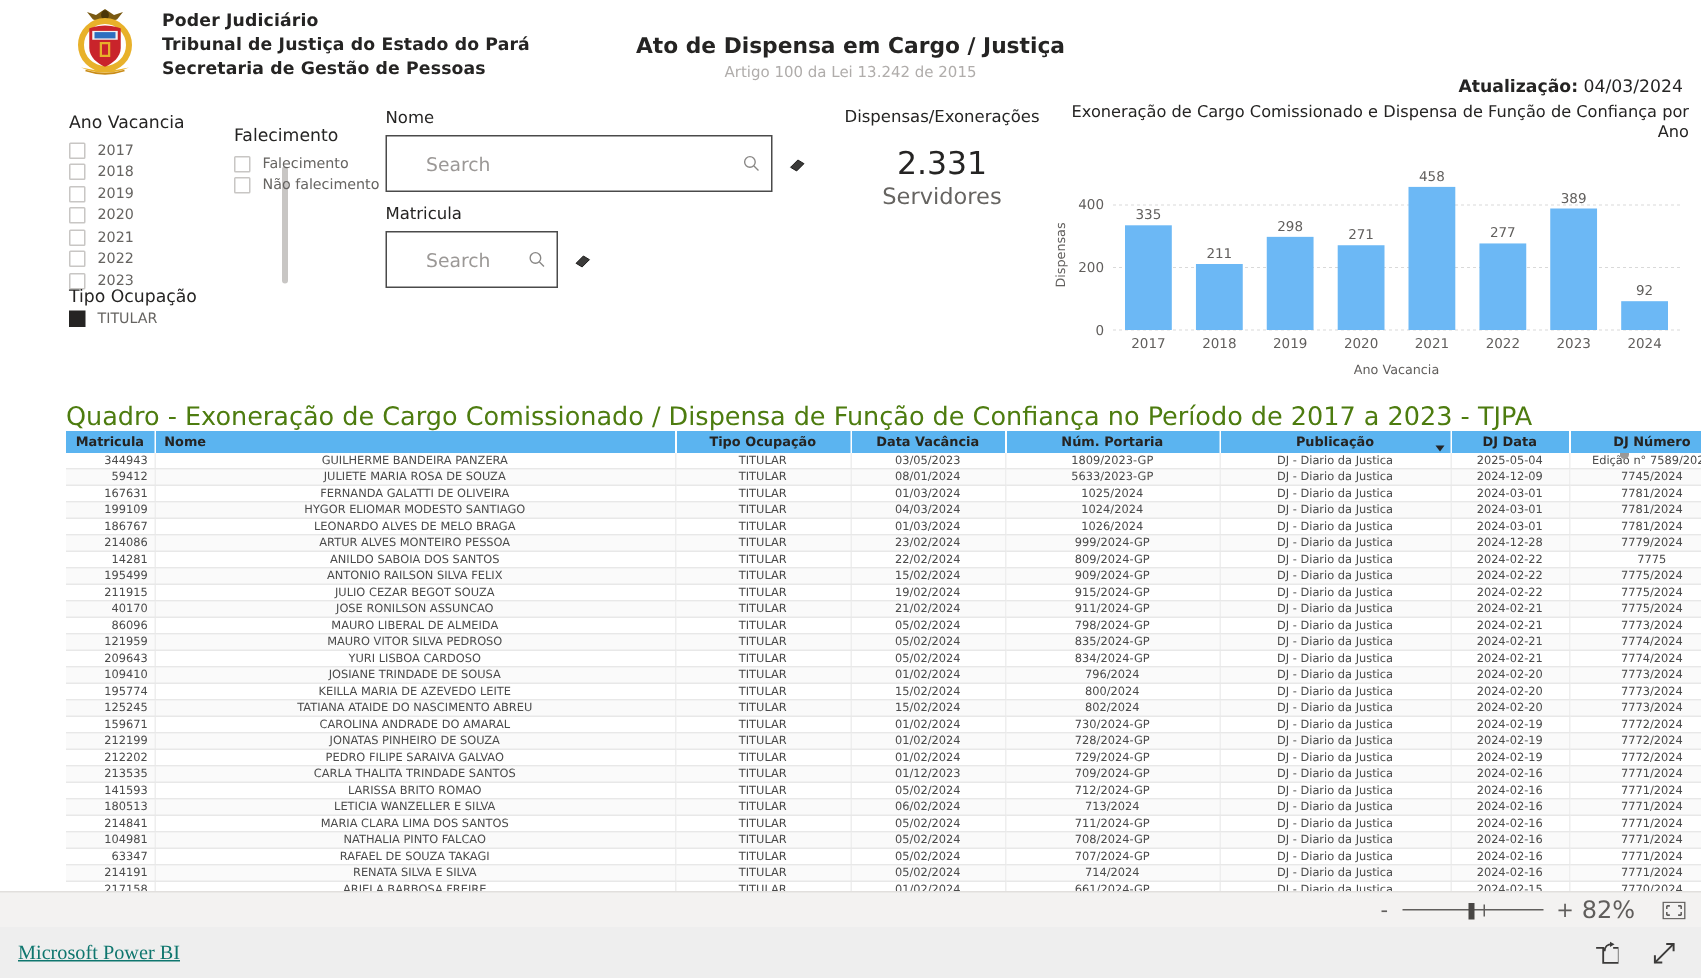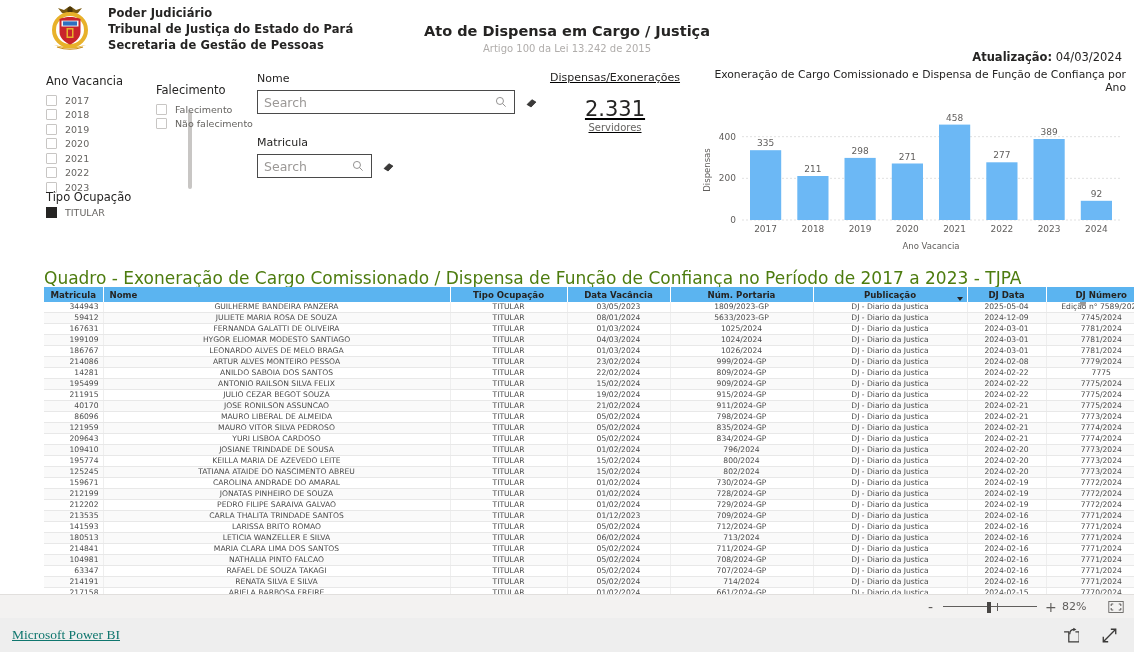--- a/index.html
+++ b/index.html
@@ -137,23 +137,23 @@
     font-size: 11px;
     color: #252423;
     margin-bottom: 5px;
   }
   .search-row { display: flex; align-items: center; gap: 10px; }
   .search-box {
     display: flex;
     align-items: center;
     border: 1px solid #4a4a4a;
     background: #ffffff;
-    height: 24px;
+    height: 38px;
     box-sizing: border-box;
-    padding: 0 7px 0 4px;
+    padding: 0 7px 0 24px;
   }
   .search-box input {
     border: none;
     outline: none;
     flex: 1;
     font-family: inherit;
     font-size: 12.5px;
     color: #252423;
     background: transparent;
     min-width: 0;
@@ -176,21 +176,21 @@
     color: #252423;
     white-space: nowrap;
   }
   .kpi-value {
     font-size: 21px;
     color: #252423;
     margin-top: 14px;
     line-height: 22px;
   }
   .kpi-sub {
-    font-size: 10px;
+    font-size: 15px;
     color: #666461;
     margin-top: 2px;
   }
 
   
   .chart-wrap {
     position: absolute;
     left: 700px; top: 68px;
     width: 428px; height: 185px;
   }
@@ -316,21 +316,21 @@
     width: 4px; height: 11px;
     background: #484644;
   }
   .z-tick {
     position: absolute;
     left: 54px; top: 1px;
     width: 1px; height: 8px;
     background: #605e5c;
   }
   .z-pct {
-    font-size: 11px;
+    font-size: 16px;
     color: #605e5c;
     min-width: 28px;
   }
   .fit-icon {
     width: 16px; height: 12px;
     margin-left: 10px;
   }
 
   .footer-bar {
     position: absolute;
@@ -482,21 +482,21 @@
             <line x1="10.2" y1="10.2" x2="14.2" y2="14.2" stroke="#605e5c" stroke-width="1.2"></line>
           </svg>
         </div>
         <svg class="eraser" viewBox="0 0 16 16">
           <path d="M2.5 10.5 L8.5 4.5 L13.5 7.5 L7.5 13.5 Z" fill="#3b3a39"></path>
           <path d="M2.5 10.5 L8.5 4.5 L13.5 7.5 L7.5 13.5 Z" fill="none" stroke="#1b1a19" stroke-width="0.8"></path>
         </svg>
       </div>
     </div>
 
-    <div class="kpi" style="left:520px; top:71px; width:190px;text-decoration:underline;">
+    <div class="kpi" style="left:533px; top:71px; width:190px;">
       <div class="kpi-title">Dispensas/Exonerações</div>
       <div class="kpi-value">2.331</div>
       <div class="kpi-sub">Servidores</div>
     </div>
 
     <div class="chart-wrap">
       <div class="chart-title">Exoneração de Cargo Comissionado e Dispensa de Função de Confiança por Ano</div>
       <div class="chart-plot">
         <svg id="chart-svg" viewBox="0 0 428 150" width="428" height="150">
             <text x="10" y="68" font-size="8.5" fill="#605e5c" text-anchor="middle" font-family="&quot;DejaVu Sans&quot;, sans-serif" transform="rotate(-90 10 68)">Dispensas</text>
@@ -616,21 +616,21 @@
               <td class="c-ctr">2024-03-01</td>
               <td class="c-last">7781/2024</td>
             </tr>
             <tr>
               <td class="c-mat">214086</td>
               <td class="c-nome">ARTUR ALVES MONTEIRO PESSOA</td>
               <td class="c-ctr">TITULAR</td>
               <td class="c-ctr">23/02/2024</td>
               <td class="c-ctr">999/2024-GP</td>
               <td class="c-ctr">DJ - Diario da Justica</td>
-              <td class="c-ctr">2024-02-08</td>
+              <td class="c-ctr">2024-12-28</td>
               <td class="c-last">7779/2024</td>
             </tr>
             <tr>
               <td class="c-mat">14281</td>
               <td class="c-nome">ANILDO SABOIA DOS SANTOS</td>
               <td class="c-ctr">TITULAR</td>
               <td class="c-ctr">22/02/2024</td>
               <td class="c-ctr">809/2024-GP</td>
               <td class="c-ctr">DJ - Diario da Justica</td>
               <td class="c-ctr">2024-02-22</td>

